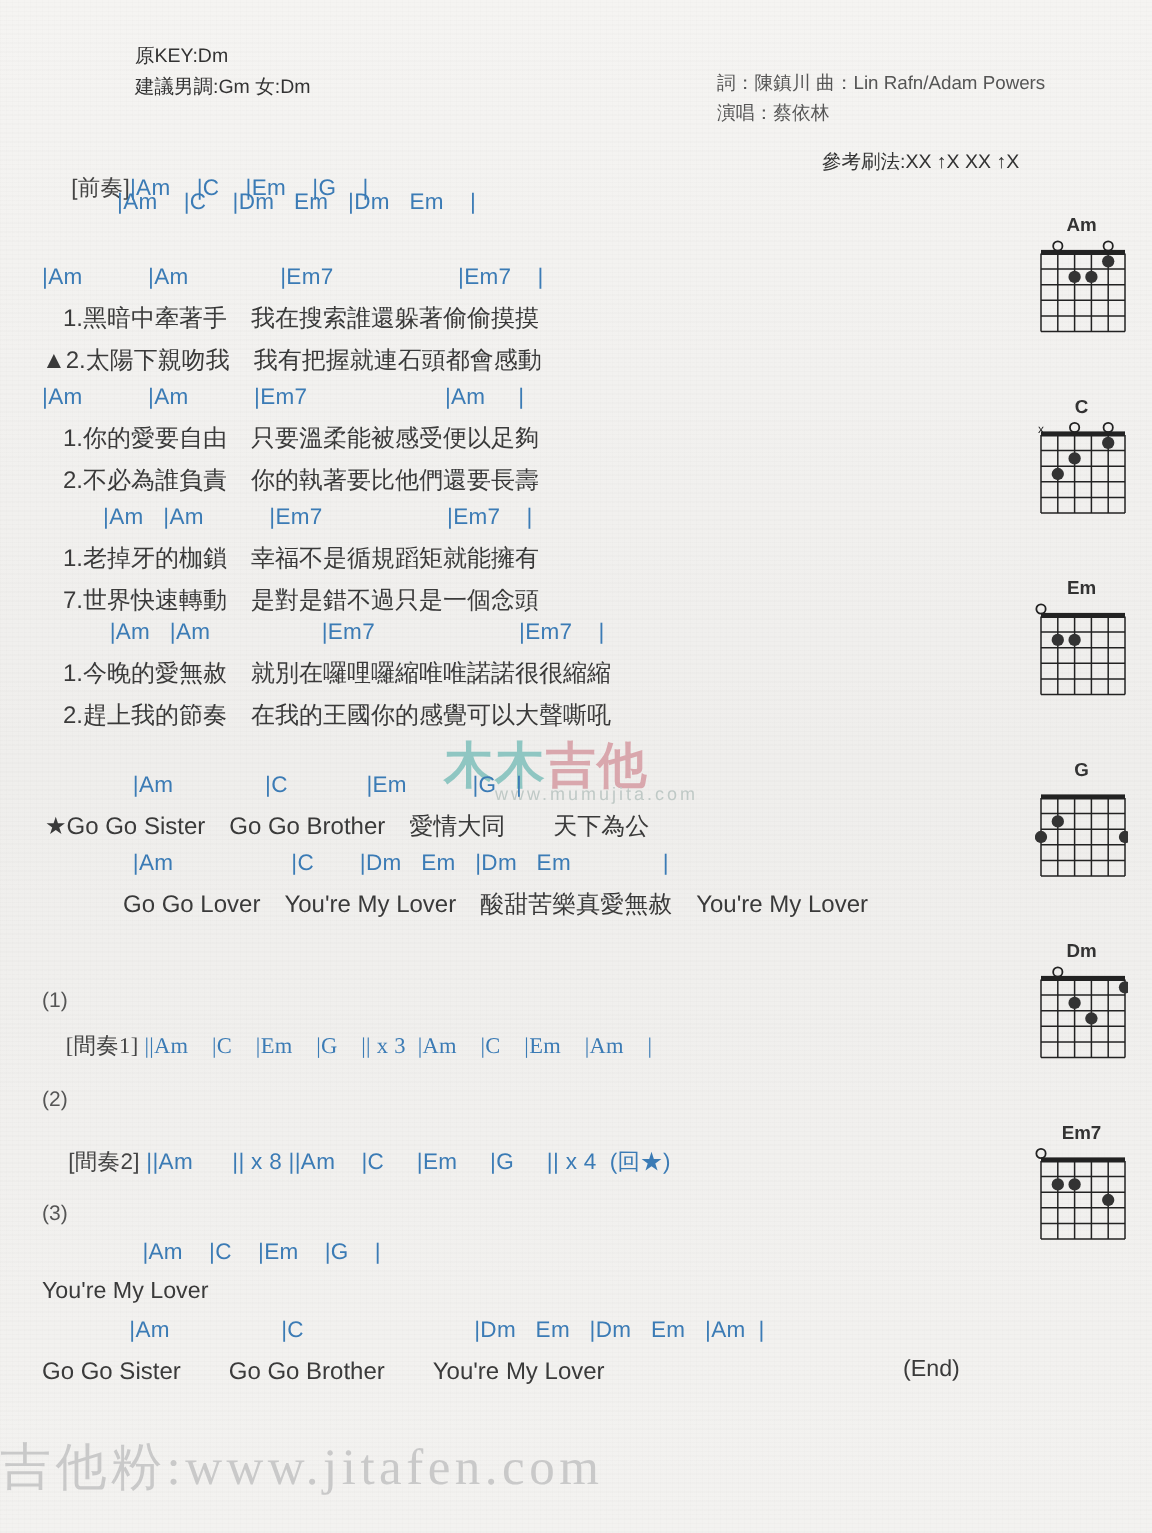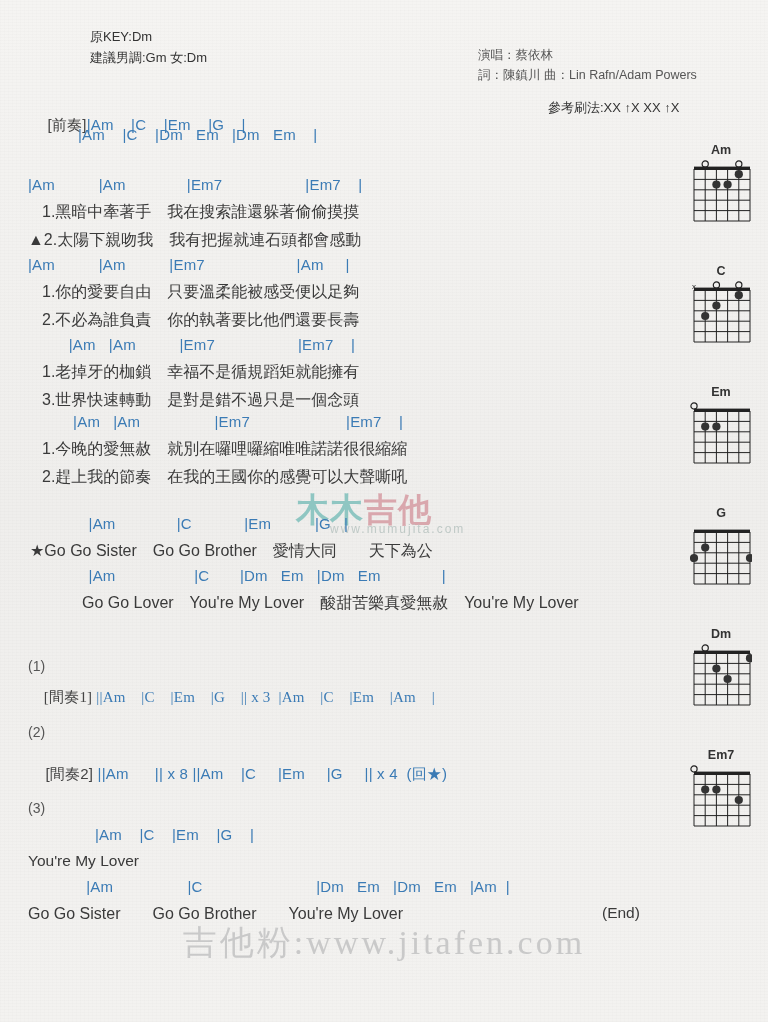--- a/index.html
+++ b/index.html
@@ -48,22 +48,22 @@
     font-size:33px;font-weight:bold;letter-spacing:1px;
     white-space:nowrap;
   }
   .wm-center .a{color:#8fc6c2;}
   .wm-center .b{color:#d9a7ad;}
   .wm-center-sub{
     position:absolute;left:330px;top:522px;z-index:1;
     font-size:12px;color:#bfc9c6;letter-spacing:2px;white-space:nowrap;
   }
   .wm-bottom{
-    position:absolute;left:0;right:0;top:920px;z-index:1;
-    text-align:center;font-family:"Liberation Serif", serif;
+    position:absolute;left:0;right:0;top:955px;z-index:1;
+    text-align:left;font-family:"Liberation Serif", serif;
     font-size:34px;color:#c9c9c9;letter-spacing:3px;white-space:nowrap;
   }
 </style>
 </head>
 <body>
 
 <div class="paper-texture"></div>
 
 <div class="wm-center">
   <span class="a">木木</span><span class="b">吉他</span>
@@ -71,41 +71,41 @@
 <div class="wm-center-sub">www.mumujita.com</div>
 <div class="wm-bottom">吉他粉:www.jitafen.com</div>
 
 <div class="sheet">
 
   <div class="keyinfo">
     <div>原KEY:Dm</div>
     <div>建議男調:Gm 女:Dm</div>
   </div>
   <div class="credits">
+    <div>詞：陳鎮川  曲：Lin Rafn/Adam Powers</div>
     <div>演唱：蔡依林</div>
-    <div>詞：陳鎮川  曲：Lin Rafn/Adam Powers</div>
   </div>
   <div class="strum">參考刷法:XX ↑X XX ↑X</div>
 
   <div class="line chordline" style="left:30px;top:99px;">
     <span class="tag">[前奏]</span><span>|Am    |C    |Em    |G    |</span>
   </div>
   <div class="line chordline" style="left:78px;top:126px;">|Am    |C    |Dm   Em   |Dm   Em    |</div>
 
   <div class="line chordline" style="left:28px;top:176px;">|Am          |Am              |Em7                   |Em7    |</div>
   <div class="line lyricline cn" style="left:42px;top:202px;">1.黑暗中牽著手　我在搜索誰還躲著偷偷摸摸</div>
   <div class="line lyricline cn" style="left:28px;top:230px;">▲2.太陽下親吻我　我有把握就連石頭都會感動</div>
 
   <div class="line chordline" style="left:28px;top:256px;">|Am          |Am          |Em7                     |Am     |</div>
   <div class="line lyricline cn" style="left:42px;top:282px;">1.你的愛要自由　只要溫柔能被感受便以足夠</div>
   <div class="line lyricline cn" style="left:42px;top:310px;">2.不必為誰負責　你的執著要比他們還要長壽</div>
 
   <div class="line chordline" style="left:60px;top:336px;">  |Am   |Am          |Em7                   |Em7    |</div>
   <div class="line lyricline cn" style="left:42px;top:362px;">1.老掉牙的枷鎖　幸福不是循規蹈矩就能擁有</div>
-  <div class="line lyricline cn" style="left:42px;top:390px;">3.世界快速轉動　是對是錯不過只是一個念頭</div>
+  <div class="line lyricline cn" style="left:42px;top:390px;">7.世界快速轉動　是對是錯不過只是一個念頭</div>
 
   <div class="line chordline" style="left:60px;top:413px;">   |Am   |Am                 |Em7                      |Em7    |</div>
   <div class="line lyricline cn" style="left:42px;top:439px;">1.今晚的愛無赦　就別在囉哩囉縮唯唯諾諾很很縮縮</div>
   <div class="line lyricline cn" style="left:42px;top:467px;">2.趕上我的節奏　在我的王國你的感覺可以大聲嘶吼</div>
 
   <div class="line chordline" style="left:58px;top:515px;">       |Am              |C            |Em          |G   |</div>
   <div class="line lyricline cn" style="left:30px;top:541px;">★Go Go Sister　Go Go Brother　愛情大同　　天下為公</div>
 
   <div class="line chordline" style="left:58px;top:567px;">       |Am                  |C       |Dm   Em   |Dm   Em              |</div>
   <div class="line lyricline cn" style="left:42px;top:593px;margin-left:40px;">Go Go Lover　You're My Lover　酸甜苦樂真愛無赦　You're My Lover</div>

